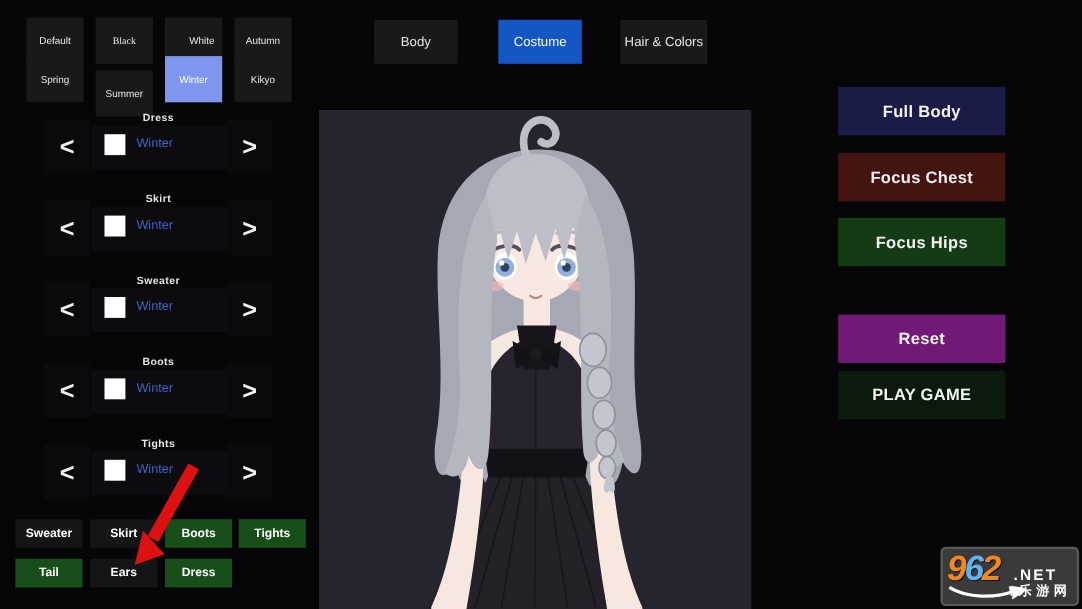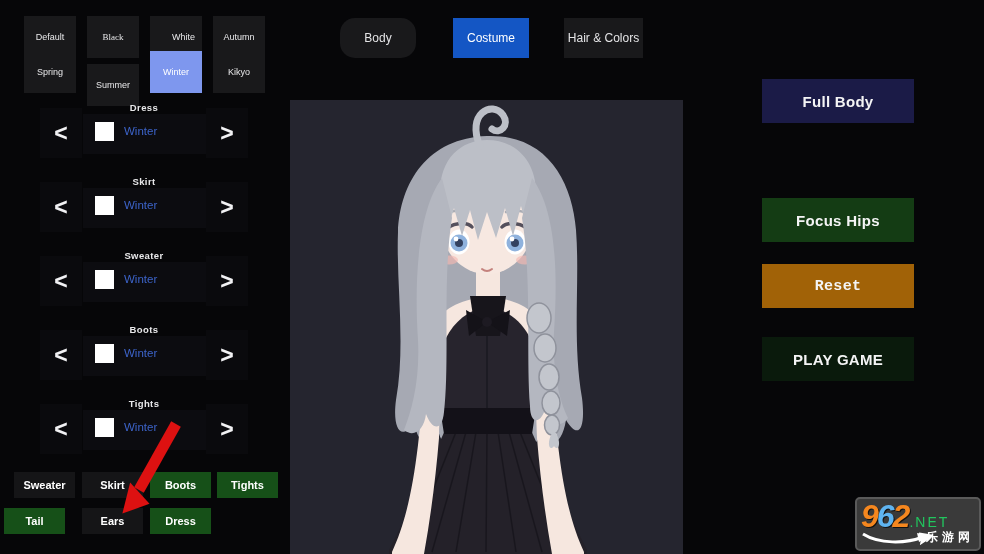--- a/index.html
+++ b/index.html
@@ -51,40 +51,40 @@
   
   .tut-arrow { position:absolute; left:112px; top:416px; width:76px; height:106px; pointer-events:none; }
 
   
   .watermark { position:absolute; left:855px; top:497px; width:126px; height:54px;
     background:#3a3a3a; border:2px solid #5a5a5a; border-radius:5px; overflow:hidden; }
   .wm-top { position:absolute; top:1px; left:4px; display:flex; align-items:baseline; }
   .wm-num { font-size:32px; font-weight:bold; font-style:italic; line-height:1;
     letter-spacing:-2px; text-shadow:1px 1px 0 #111; }
   .wm-n9, .wm-n2 { color:#f5871f; } .wm-n6 { color:#5fb4f0; }
-  .wm-tld { color:#22c55e; font-size:14px; font-weight:normal; letter-spacing:2px; margin-left:1px; }
+  .wm-tld { color:#ffffff; font-size:14px; font-weight:bold; letter-spacing:2px; margin-left:13px; }
   .wm-bottom { position:absolute; bottom:3px; right:5px; color:#ffffff; font-size:12px;
     font-weight:bold; letter-spacing:4px; }
   .wm-swoosh { position:absolute; left:4px; bottom:4px; }
 </style>
 </head>
 <body>
 
 <div class="stage">
 
   <div class="preset-btn" style="left:24px; top:16px;">Default</div>
   <div class="preset-btn" style="left:87px; top:16px;font-family:Liberation Serif, serif;">Black</div>
   <div class="preset-btn" style="left:150px; top:16px;padding-left:15px;">White</div>
   <div class="preset-btn" style="left:213px; top:16px;">Autumn</div>
   <div class="preset-btn" style="left:24px; top:51px;">Spring</div>
   <div class="preset-btn" style="left:87px; top:64px;">Summer</div>
   <div class="preset-btn selected" style="left:150px; top:51px;">Winter</div>
   <div class="preset-btn" style="left:213px; top:51px;">Kikyo</div>
 
-  <div class="tab-btn" style="left:340px; width:76px;border-radius:15px;">Body</div>
+  <div class="tab-btn" style="left:340px; width:76px;">Body</div>
   <div class="tab-btn selected" style="left:453px; width:76px;">Costume</div>
   <div class="tab-btn" style="left:564px; width:79px;">Hair &amp; Colors</div>
 
   <div class="cost-row" style="top:100px;">
     <div class="row-bg"></div>
     <div class="row-label">Dress</div>
     <div class="arrow-btn prev">&lt;</div>
     <div class="row-checkbox"></div>
     <div class="row-value">Winter</div>
     <div class="arrow-btn next">&gt;</div>
@@ -119,21 +119,21 @@
     <div class="arrow-btn prev">&lt;</div>
     <div class="row-checkbox"></div>
     <div class="row-value">Winter</div>
     <div class="arrow-btn next">&gt;</div>
   </div>
 
   <div class="toggle-btn" style="left:14px;  top:472px;">Sweater</div>
   <div class="toggle-btn" style="left:82px;  top:472px;">Skirt</div>
   <div class="toggle-btn on" style="left:150px; top:472px;">Boots</div>
   <div class="toggle-btn on" style="left:217px; top:472px;">Tights</div>
-  <div class="toggle-btn on" style="left:4px;  top:508px;">Tail</div>
+  <div class="toggle-btn on" style="left:14px;  top:508px;">Tail</div>
   <div class="toggle-btn" style="left:82px;  top:508px;">Ears</div>
   <div class="toggle-btn on" style="left:150px; top:508px;">Dress</div>
 
   <div class="viewport">
     <svg width="393" height="454" viewBox="0 0 393 454" aria-hidden="true">
 
       <path d="M197,36 C138,38 110,82 108,132 C106,184 116,244 106,300 C102,330 112,342 124,322
                C128,346 142,352 148,330 C152,348 164,352 168,334 L168,248 L228,248 L228,332
                C234,352 246,350 252,330 C258,350 272,346 276,320 C288,340 296,330 292,298
                C282,240 290,182 286,130 C282,80 256,34 197,36 Z" fill="#a6a9b3"></path>
@@ -204,22 +204,23 @@
         <ellipse cx="255" cy="248" rx="11" ry="14"></ellipse>
         <ellipse cx="259" cy="277" rx="10" ry="13"></ellipse>
         <ellipse cx="261" cy="303" rx="9" ry="12"></ellipse>
         <ellipse cx="262" cy="325" rx="7.5" ry="10"></ellipse>
       </g>
       <path d="M262,333 C256,344 260,352 264,346 C268,352 272,344 266,333 Z" fill="#c3c6cd"></path>
     </svg>
   </div>
 
   <div class="cam-btn" style="top:79px;  background:#1b1b47;">Full Body</div>
+  <div class="cam-btn" style="top:139px; background:#441410;">Focus Chest</div>
   <div class="cam-btn" style="top:198px; background:#143c14;text-align:center;">Focus Hips</div>
-  <div class="cam-btn" style="top:264px; background:#a16207;font-family:Liberation Mono, monospace;">Reset</div>
+  <div class="cam-btn" style="top:286px; background:#701a75;">Reset</div>
   <div class="cam-btn" style="top:337px; background:#0a1a0c;">PLAY GAME</div>
 
   <svg class="tut-arrow" viewBox="0 0 76 106" aria-hidden="true">
     <line x1="64" y1="8" x2="27" y2="74" stroke="#dd1111" stroke-width="11"></line>
     <polygon points="14,100 38,84 14,68" fill="#dd1111" transform="rotate(14 22 84)"></polygon>
   </svg>
 
   <div class="watermark">
     <div class="wm-top">
       <span class="wm-num wm-n9">9</span>

